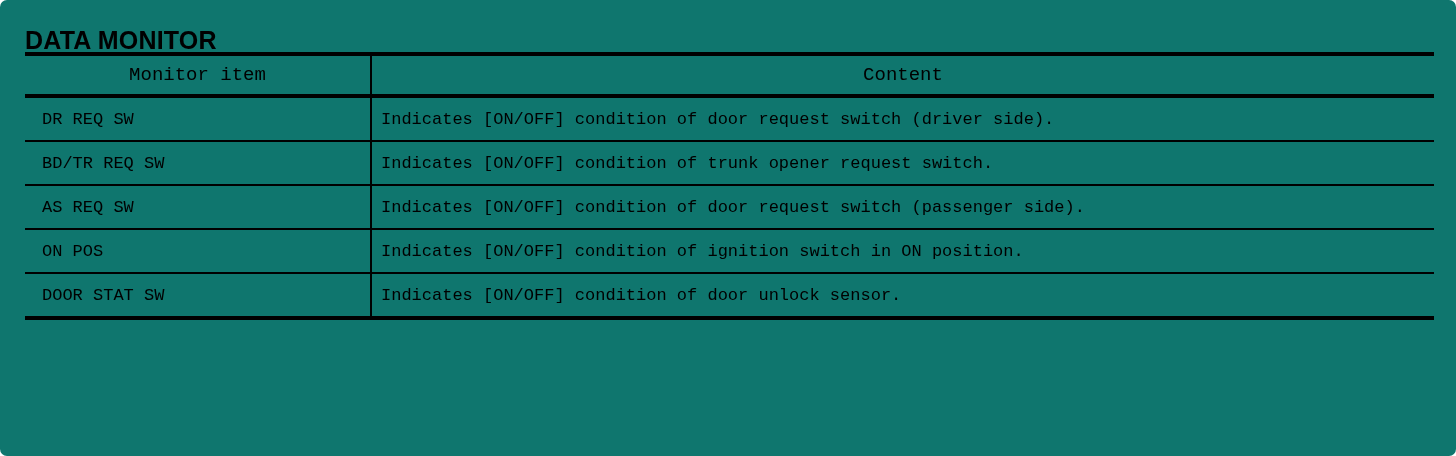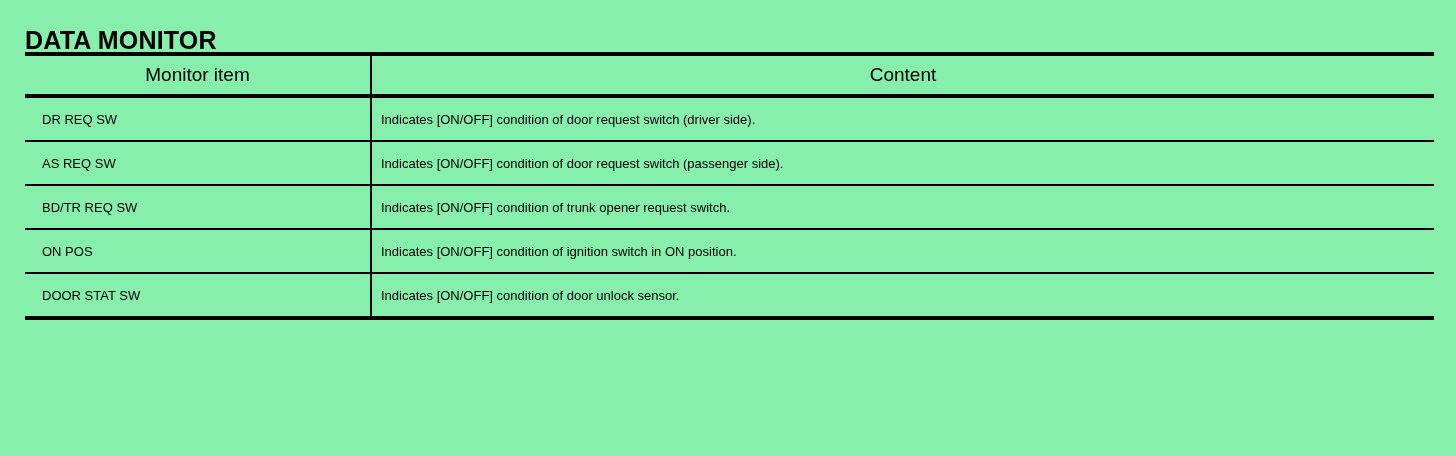--- a/index.html
+++ b/index.html
@@ -13,21 +13,22 @@
     overflow: hidden;
     font-family: "Liberation Sans", sans-serif;
     color: #000000;
     -webkit-font-smoothing: none;
   }
 
   .page {
     position: relative;
     width: 1456px;
     height: 456px;
-    background: #86efac;
+    background: #0f766e;
+    border-radius: 7px;
   }
 
   
   .doc-title {
     position: absolute;
     left: 25px;
     top: 8px;
     font-size: 25px;
     font-weight: bold;
     letter-spacing: 0.2px;
@@ -49,40 +50,41 @@
     table-layout: fixed;
   }
 
   table.monitor-table col.col-item   { width: 346px; }
   table.monitor-table col.col-content{ width: 1063px; }
 
   
   table.monitor-table {
     border-top: 4px solid #000;
     border-bottom: 4px solid #000;
+    font-family: Liberation Mono, monospace;
   }
 
   
   table.monitor-table thead th {
     height: 38px;
     font-size: 19px;
     font-weight: normal;
     text-align: center;
     vertical-align: middle;
     border-bottom: 4px solid #000;
     padding: 0;
   }
   table.monitor-table thead th.th-item {
     border-right: 2px solid #000;
   }
 
   
   table.monitor-table tbody td {
     height: 42px;
-    font-size: 13px;
+    font-size: 17px;
     font-weight: normal;
     vertical-align: middle;
     border-bottom: 2px solid #000;
     padding: 0;
   }
   table.monitor-table tbody tr:last-child td {
     border-bottom: none;
   }
   table.monitor-table tbody td.cell-item {
     border-right: 2px solid #000;
@@ -114,26 +116,26 @@
           <th class="th-item">Monitor item</th>
           <th class="th-content">Content</th>
         </tr>
       </thead>
       <tbody>
         <tr>
           <td class="cell-item">DR REQ SW</td>
           <td class="cell-content">Indicates [ON/OFF] condition of door request switch (driver side).</td>
         </tr>
         <tr>
+          <td class="cell-item">BD/TR REQ SW</td>
+          <td class="cell-content">Indicates [ON/OFF] condition of trunk opener request switch.</td>
+        </tr>
+        <tr>
           <td class="cell-item">AS REQ SW</td>
           <td class="cell-content">Indicates [ON/OFF] condition of door request switch (passenger side).</td>
-        </tr>
-        <tr>
-          <td class="cell-item">BD/TR REQ SW</td>
-          <td class="cell-content">Indicates [ON/OFF] condition of trunk opener request switch.</td>
         </tr>
         <tr>
           <td class="cell-item">ON POS</td>
           <td class="cell-content">Indicates [ON/OFF] condition of ignition switch in ON position.</td>
         </tr>
         <tr>
           <td class="cell-item">DOOR STAT SW</td>
           <td class="cell-content">Indicates [ON/OFF] condition of door unlock sensor.</td>
         </tr>
       </tbody>

